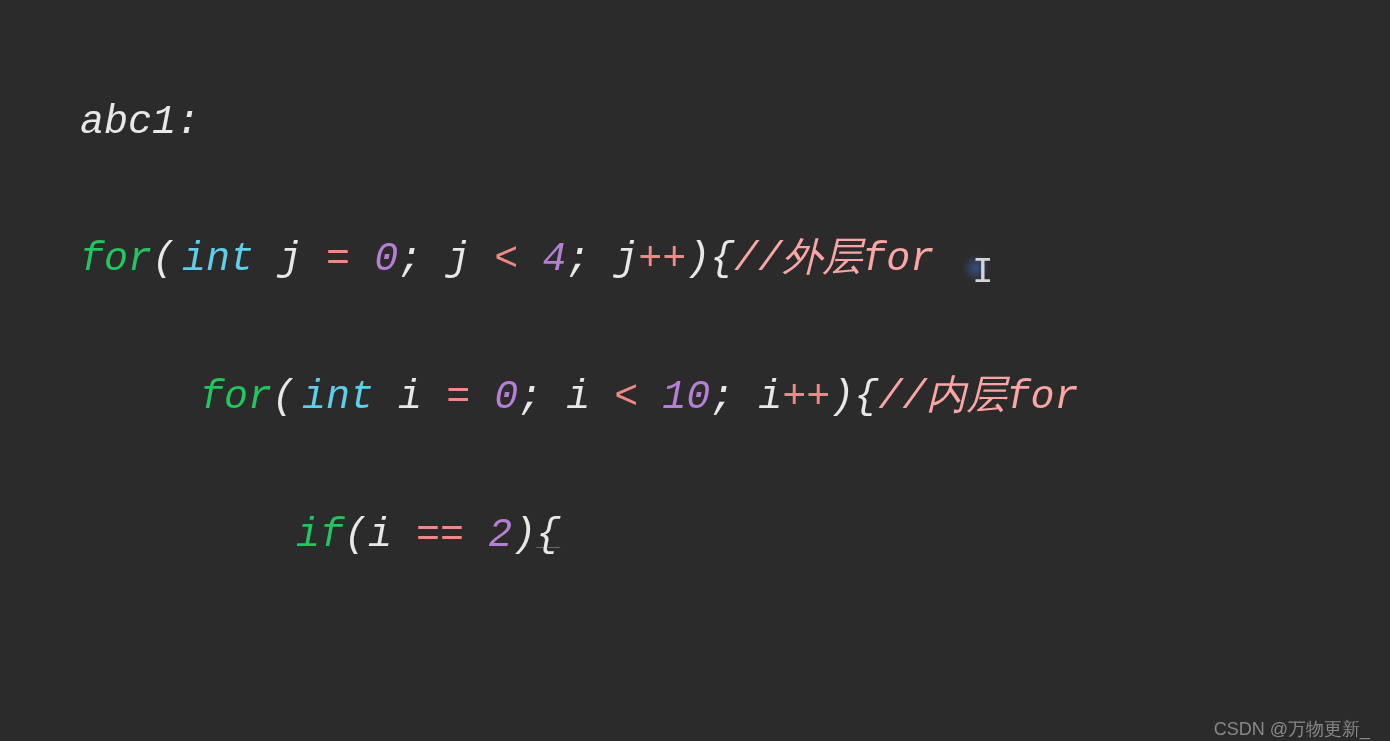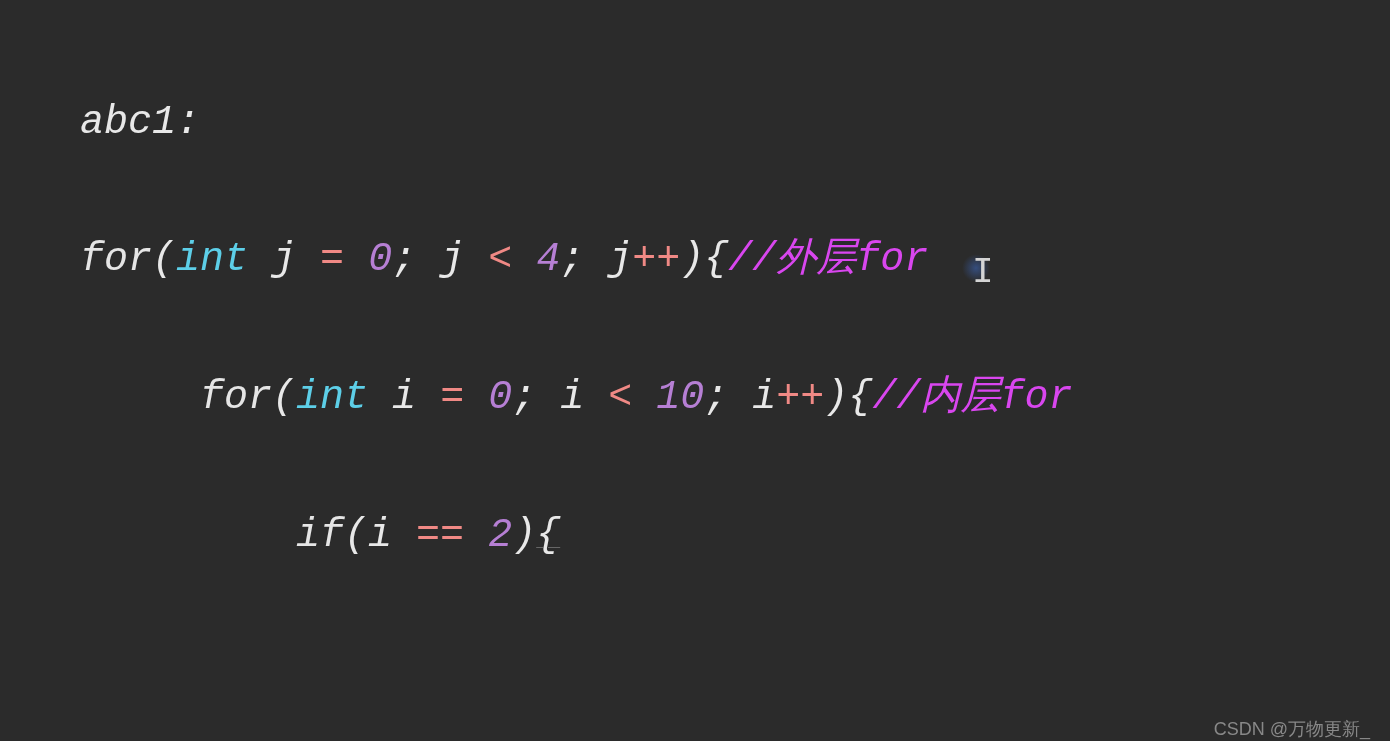--- a/index.html
+++ b/index.html
@@ -13,28 +13,28 @@
       color: #d4d4d4;
       overflow: hidden;
       position: relative;
     }
     .code-area {
       padding: 20px 0 0 80px;
       line-height: 1.72;
       white-space: pre;
     }
     .default { color: #e8e8e8; }
-    .keyword { color: #e5e5e5; }
-    .type { color: #5dcfe8; font-style: italic; }
+    .keyword { color: #22c55e; }
+    .type { color: #5dcfe8; font-style: italic; margin-left: 6px; }
     .variable { color: #e8e8e8; }
     .number { color: #b67fd4; }
     .operator { color: #f08985; }
     .punct { color: #e8e8e8; }
     .brace { color: #e8e8e8; }
-    .comment { color: #d946ef; }
+    .comment { color: #fca5a5; }
     .watermark {
       position: absolute;
       bottom: 0;
       right: 20px;
       font-size: 18px;
       font-style: normal;
       color: #888;
       font-family: Arial, sans-serif;
     }
     .underline { text-decoration: underline; text-decoration-color: #666; text-decoration-thickness: 1px; }

